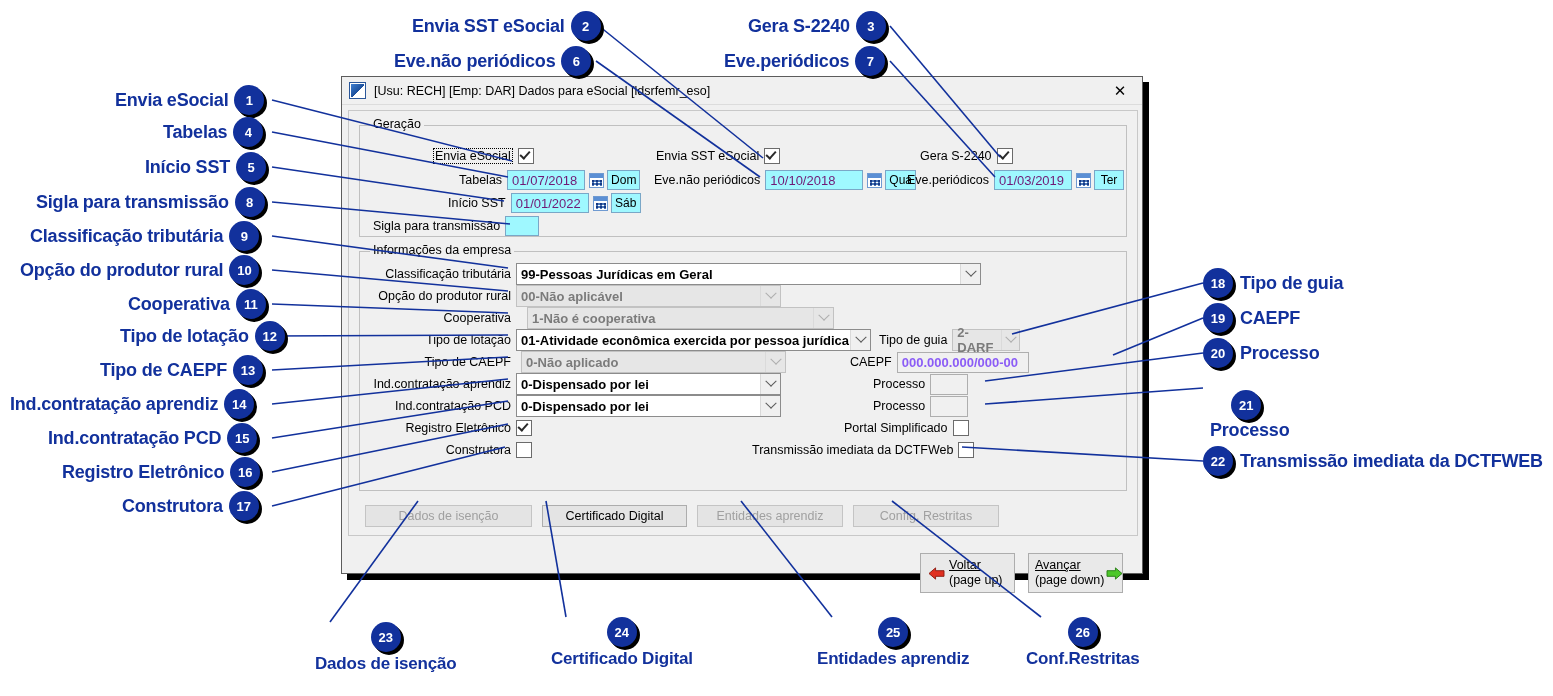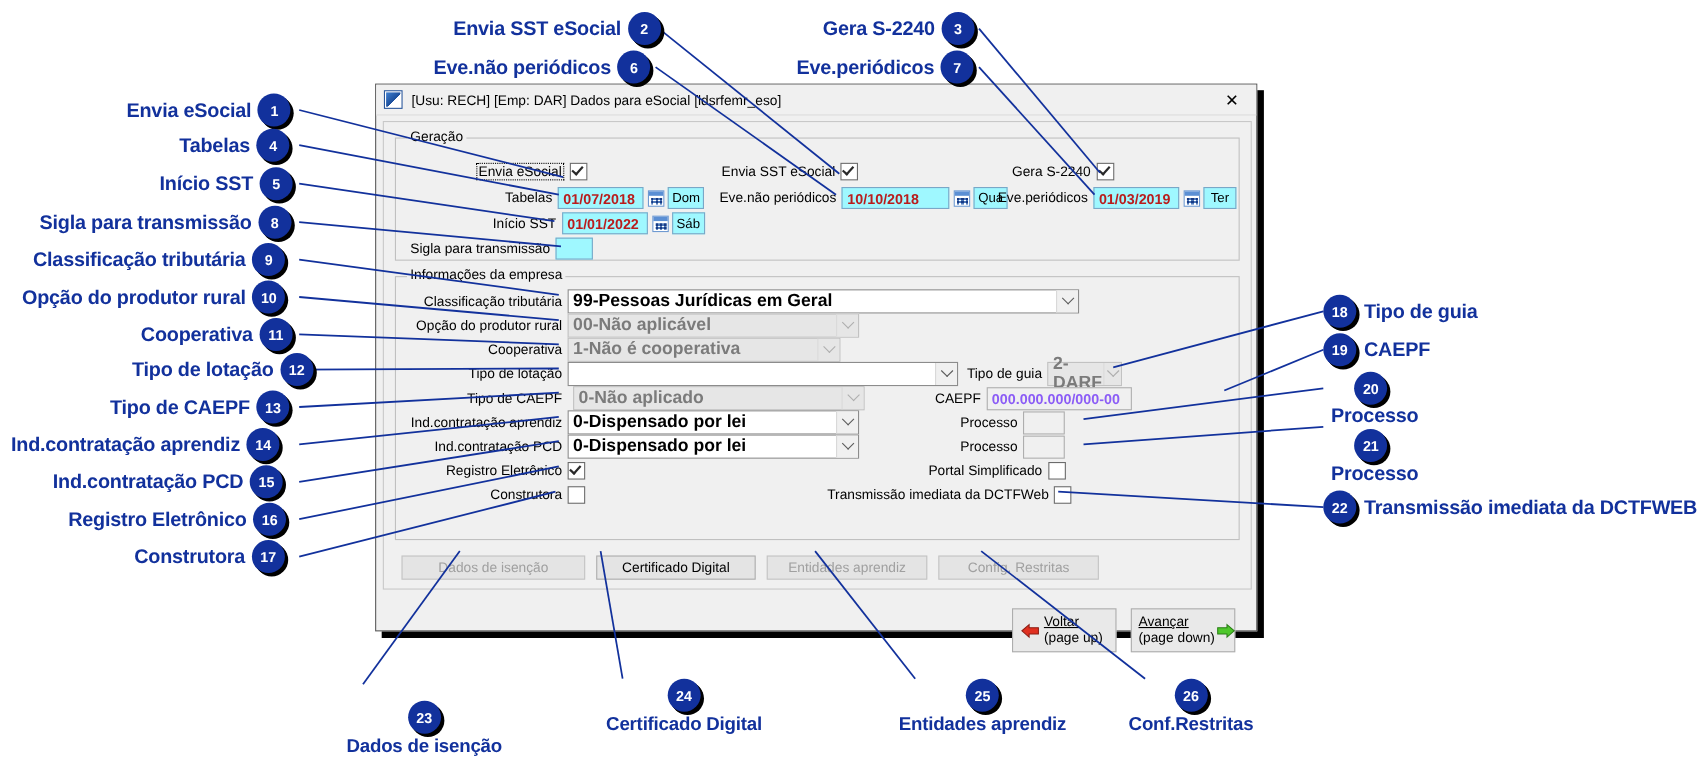--- a/index.html
+++ b/index.html
@@ -51,38 +51,38 @@
   .row{position:absolute;display:flex;align-items:center;}
   .lbl{font-size:12.5px;color:#000;text-align:right;white-space:nowrap;}
   .lbl.focus{border:1px dotted #000;padding:0 1px;}
 
   .chk{width:14px;height:14px;border:1px solid #6b6b6b;background:#fff;
        margin-left:5px;position:relative;flex:0 0 auto;}
   .chk.on:after{content:"";position:absolute;left:3px;top:0px;width:4px;height:8px;
        border:solid #2a2a2a;border-width:0 2px 2px 0;transform:rotate(42deg);}
 
   .datebox{height:20px;background:#9ff8ff;border:1px solid #7aa7c7;
-           font-size:13px;font-weight:bold;color:#b91c1c;display:flex;align-items:center;
+           font-size:13px;font-weight:normal;color:#701a75;display:flex;align-items:center;
            padding:0 4px;box-sizing:border-box;}
   .calicon{width:15px;height:15px;margin-left:4px;flex:0 0 auto;
            background:#fff;border:1px solid #6f9ad1;position:relative;box-sizing:border-box;}
   .calicon:before{content:"";position:absolute;left:0;top:0;right:0;height:4px;background:#5b8fd4;}
   .calicon:after{content:"";position:absolute;left:2px;top:6px;width:10px;height:6px;
            background:repeating-linear-gradient(to right,#4d79b8 0 2px,#fff 2px 4px),
                       repeating-linear-gradient(to bottom,#4d79b8 0 2px,#fff 2px 3px);
            background-blend-mode:multiply;}
   .dowbox{height:20px;min-width:30px;background:#9ff8ff;border:1px solid #7aa7c7;
           font-size:12px;color:#000;display:flex;align-items:center;justify-content:center;
           padding:0 3px;margin-left:3px;box-sizing:border-box;}
   .siglabox{width:34px;height:20px;background:#9ff8ff;border:1px solid #7aa7c7;
             margin-left:5px;box-sizing:border-box;}
 
   .combo{height:22px;background:#ffffff;border:1px solid #8c8c8c;
          display:flex;align-items:center;box-sizing:border-box;
-         font-size:16px;font-weight:bold;color:#000;padding-left:4px;}
+         font-size:13px;font-weight:bold;color:#000;padding-left:4px;}
   .combo .arrow{margin-left:auto;width:19px;height:100%;display:flex;
          align-items:center;justify-content:center;border-left:1px solid #d9d9d9;
          background:#f0f0f0;}
   .combo .arrow i{display:block;width:7px;height:7px;border:solid #5a5a5a;
          border-width:0 1.4px 1.4px 0;transform:rotate(45deg) translate(-2px,-2px);}
   .combo.disabled{background:#e6e6e6;border-color:#c2c2c2;color:#7b7b7b;font-weight:bold;}
   .combo.disabled .arrow{background:#e6e6e6;border-left:1px solid #dadada;}
   .combo.disabled .arrow i{border-color:#aeaeae;}
 
   .txtbox{height:21px;background:#f0f0f0;border:1px solid #aeaeae;box-sizing:border-box;
@@ -182,31 +182,32 @@
         <span class="combo disabled" style="width:265px;margin-left:5px;">
           <span>00-Não aplicável</span>
           <span class="arrow">
               <i></i>
             </span>
         </span>
       </div>
 
       <div class="row" style="left:22px;top:196px;">
         <span class="lbl" style="width:140px;">Cooperativa</span>
-        <span class="combo disabled" style="width:248px;margin-left:5px;">
+        <span class="combo disabled" style="width:307px;margin-left:16px;">
           <span>1-Não é cooperativa</span>
           <span class="arrow">
               <i></i>
             </span>
         </span>
       </div>
 
       <div class="row" style="left:22px;top:218px;">
         <span class="lbl" style="width:140px;">Tipo de lotação</span>
         <span class="combo" style="width:355px;margin-left:5px;">
+          <span>01-Atividade econômica exercida por pessoa jurídica</span>
           <span class="arrow">
               <i></i>
             </span>
         </span>
         <span class="lbl" style="margin-left:8px;">Tipo de guia</span>
         <span class="combo disabled" style="width:68px;margin-left:5px;">
           <span>2-DARF</span>
           <span class="arrow">
               <i></i>
             </span>
@@ -396,33 +397,33 @@
         <div class="badge">17</div>
       </div>
       <div class="anno right" style="left: 1203px; top: 268px;">
         <div class="badge">18</div>
         <div class="anno-label">Tipo de guia</div>
       </div>
       <div class="anno right" style="left: 1203px; top: 303px;">
         <div class="badge">19</div>
         <div class="anno-label">CAEPF</div>
       </div>
-      <div class="anno right" style="left: 1203px; top: 338px; flex-direction: column;">
+      <div class="anno right" style="left: 1203px; top: 338px;">
         <div class="badge">20</div>
         <div class="anno-label">Processo</div>
       </div>
       <div class="anno right" style="left: 1203px; top: 390px; flex-direction: column;">
         <div class="badge">21</div>
         <div class="anno-label">Processo</div>
       </div>
       <div class="anno right" style="left: 1203px; top: 446px;">
         <div class="badge">22</div>
         <div class="anno-label">Transmissão imediata da DCTFWEB</div>
       </div>
-      <div class="anno stackbelow" style="left: 315px; top: 622px; margin-top: 15px;">
+      <div class="anno stackbelow" style="left: 315px; top: 622px;">
         <div class="badge">23</div>
         <div class="anno-label small">Dados de isenção</div>
       </div>
       <div class="anno stackbelow" style="left: 551px; top: 617px;">
         <div class="badge">24</div>
         <div class="anno-label small">Certificado Digital</div>
       </div>
       <div class="anno stackbelow" style="left: 817px; top: 617px;">
         <div class="badge">25</div>
         <div class="anno-label small">Entidades aprendiz</div>

